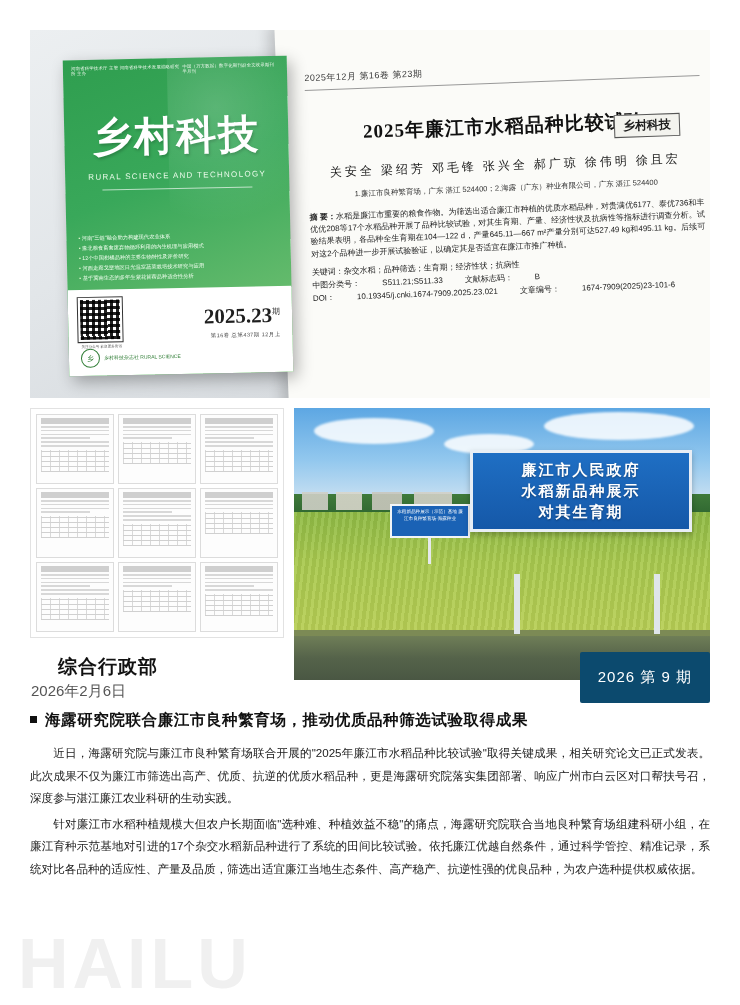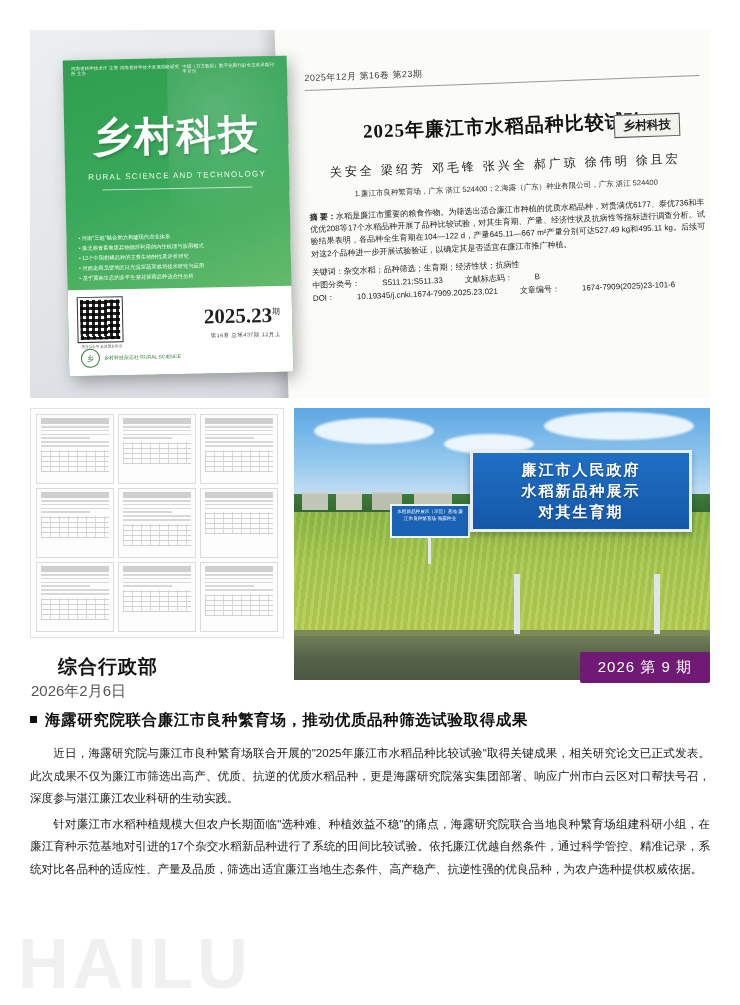--- a/index.html
+++ b/index.html
@@ -447,24 +447,24 @@
     position: absolute;
     left: 31px;
     top: 682px;
     font-size: 15px;
     color: #555;
   }
   .issue-badge {
     position: absolute;
     right: 30px;
     top: 652px;
-    background: #701a75;
+    background: #0c4a6e;
     color: #ffffff;
     font-size: 15px;
-    padding: 6px 18px;
+    padding: 16px 18px;
     letter-spacing: 1px;
     border-radius: 2px;
   }
 
   .headline {
     position: absolute;
     left: 30px;
     top: 710px;
     width: 680px;
     font-size: 15.5px;

